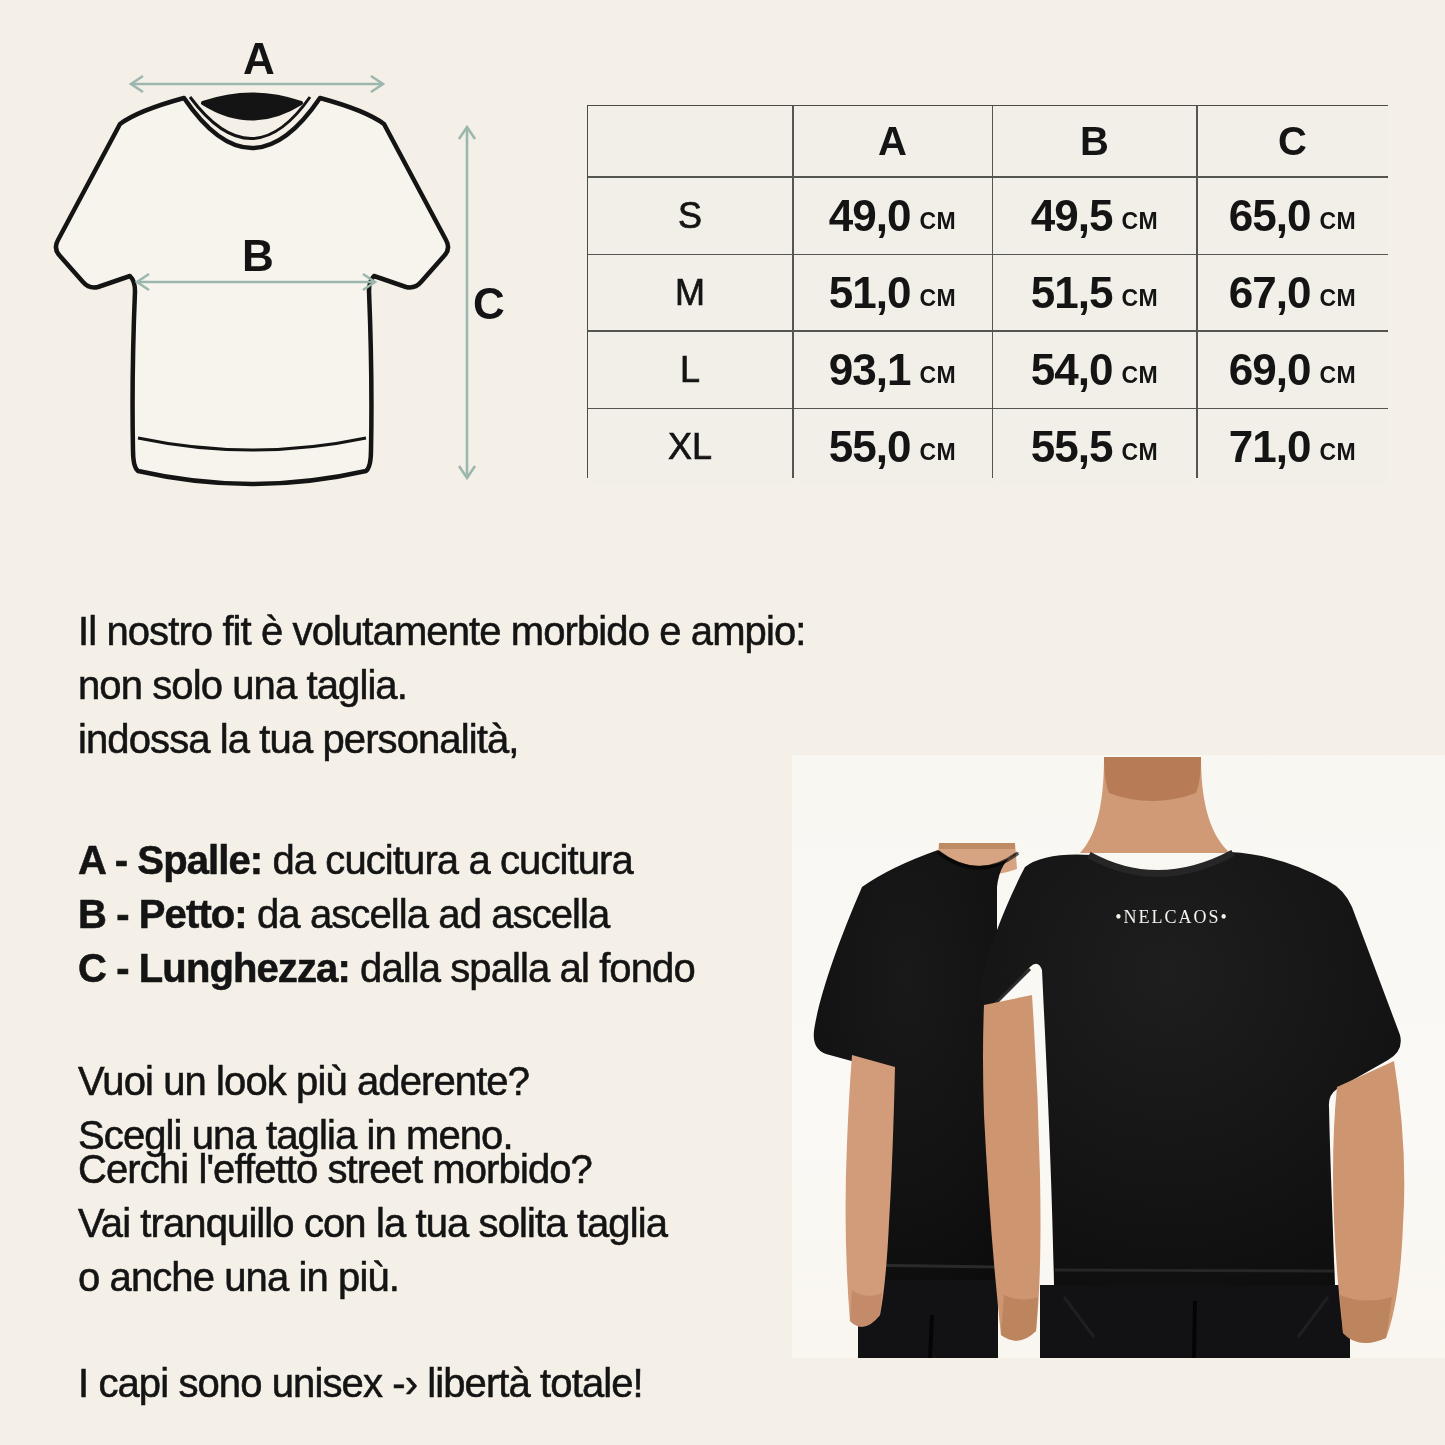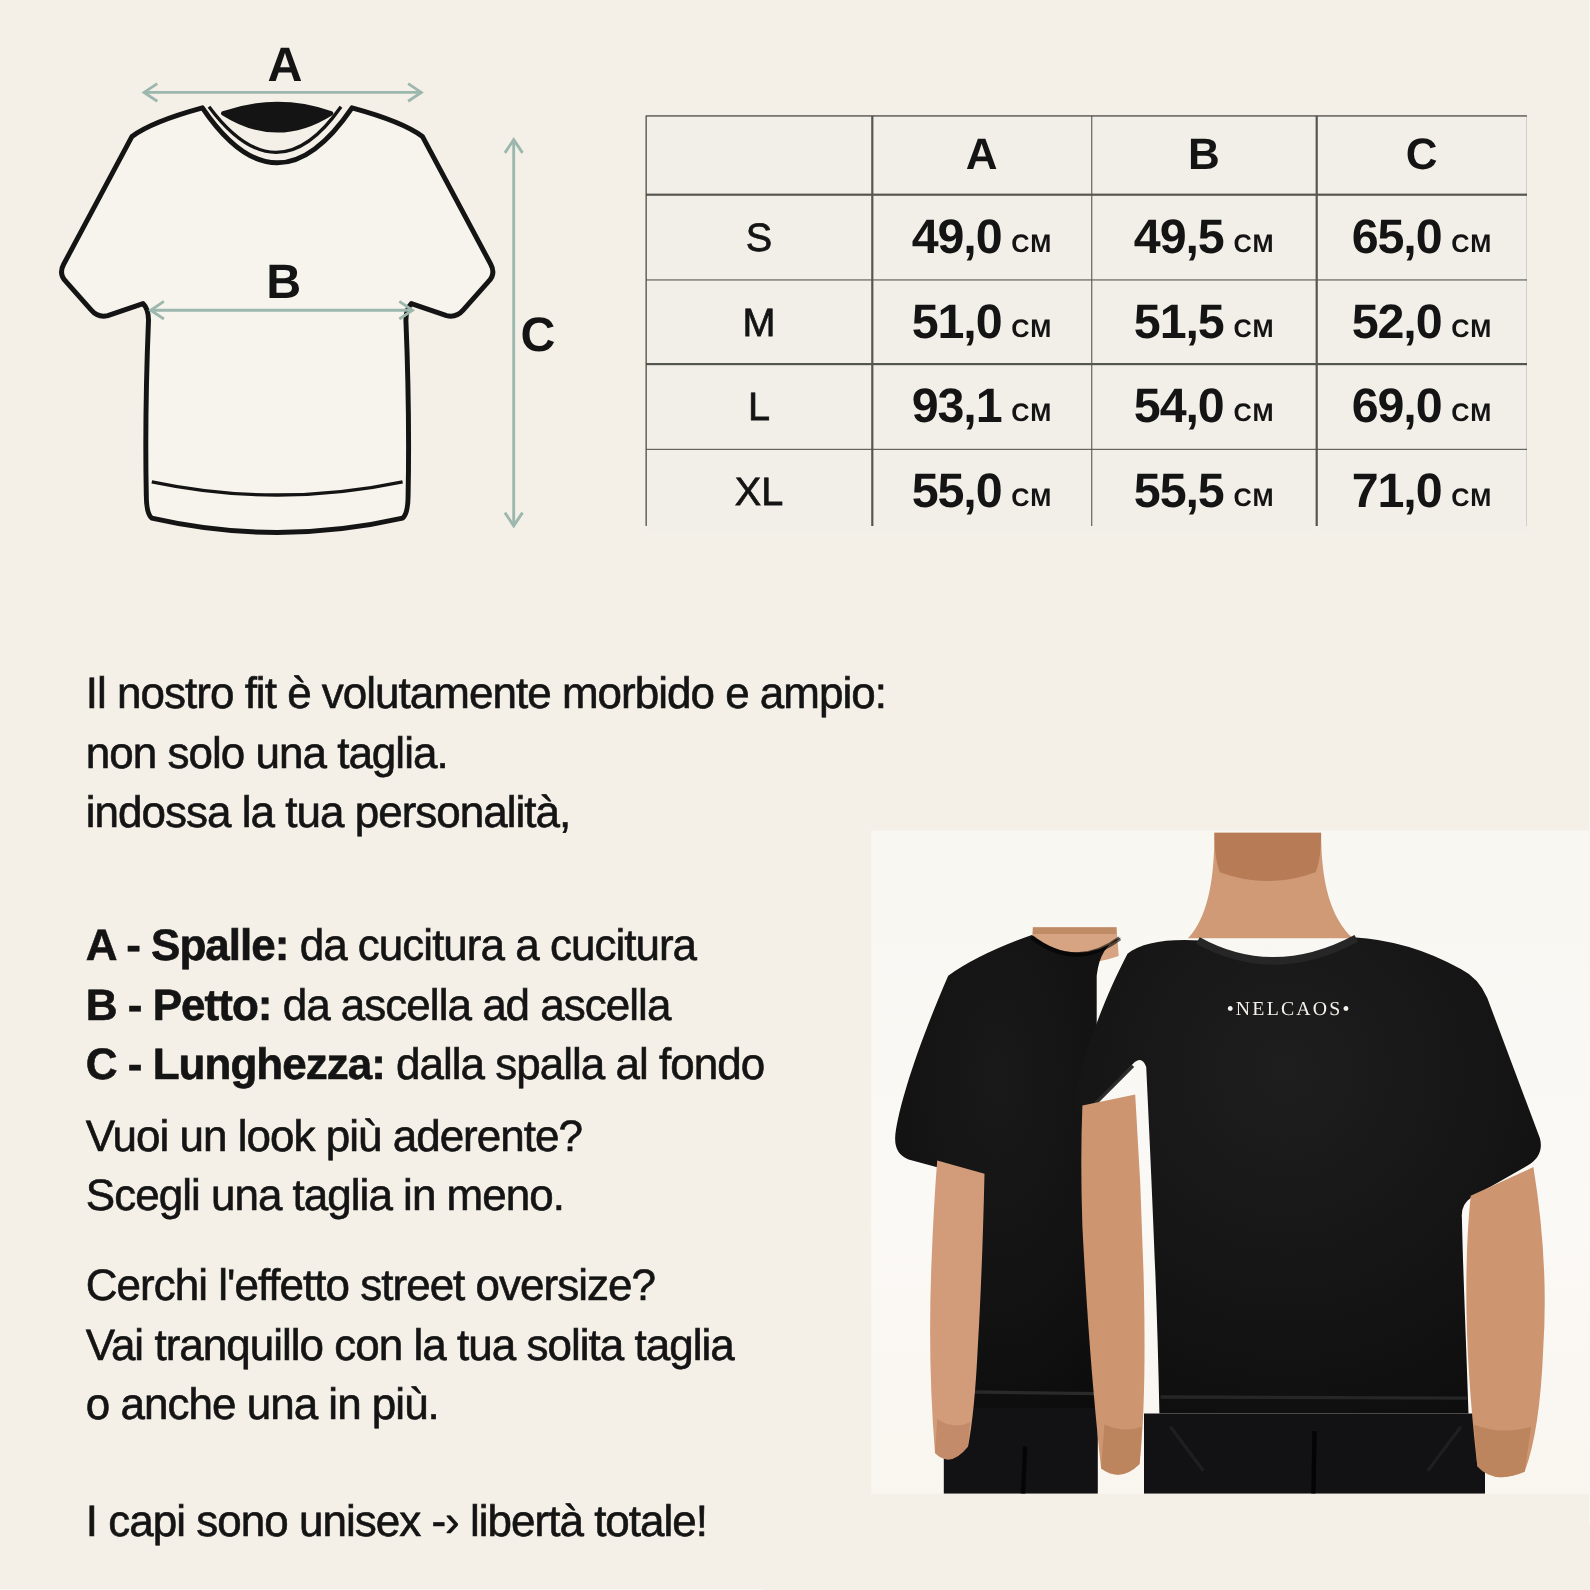--- a/index.html
+++ b/index.html
@@ -29,21 +29,21 @@
   .cell.size { font-size:36px; font-weight:400; -webkit-text-stroke:0.7px #141414; }
   
   .copy {
     position:absolute; left:78px; font-size:40px; line-height:54px;
     font-weight:400; letter-spacing:-0.9px; -webkit-text-stroke:0.55px #141414;
     white-space:nowrap;
   }
   .copy .bold { font-weight:700; }
   .block-intro    { top:604px; }
   .block-legend   { top:833px; }
-  .block-fitted   { top:1006px; }
+  .block-fitted   { top:1054px; }
   .block-oversize { top:1142px; }
   .block-unisex   { top:1356px; }
   
   .photo {
     position:absolute; left:792px; top:755px; width:653px; height:603px;
     background:linear-gradient(180deg,#f9f7f2 0%, #fbf9f5 60%, #f9f6f0 100%);
   }
   .photo svg { display:block; }
 </style>
 </head>
@@ -121,21 +121,21 @@
     <div class="cell size">M</div>
     <div class="cell">
         <span class="num">51,0</span>
         <span class="unit">CM</span>
       </div>
     <div class="cell">
         <span class="num">51,5</span>
         <span class="unit">CM</span>
       </div>
     <div class="cell">
-        <span class="num">52,0</span>
+        <span class="num">67,0</span>
         <span class="unit">CM</span>
       </div>
 
     <div class="cell size">L</div>
     <div class="cell">
         <span class="num">93,1</span>
         <span class="unit">CM</span>
       </div>
     <div class="cell">
         <span class="num">54,0</span>
@@ -172,21 +172,21 @@
     <div><span class="bold">B - Petto:</span><span> da ascella ad ascella</span></div>
     <div><span class="bold">C - Lunghezza:</span><span> dalla spalla al fondo</span></div>
   </div>
 
   <div class="copy block-fitted">
     <div>Vuoi un look più aderente?</div>
     <div>Scegli una taglia in meno.</div>
   </div>
 
   <div class="copy block-oversize">
-    <div>Cerchi l'effetto street oversize?</div>
+    <div>Cerchi l'effetto street morbido?</div>
     <div>Vai tranquillo con la tua solita taglia</div>
     <div>o anche una in più.</div>
   </div>
 
   <div class="copy block-unisex">I capi sono unisex -› libertà totale!</div>
 
   <div class="photo">
     <svg viewBox="0 0 653 603" width="653" height="603">
       <defs>
         <radialGradient id="teeFront" cx="45%" cy="28%" r="85%">

